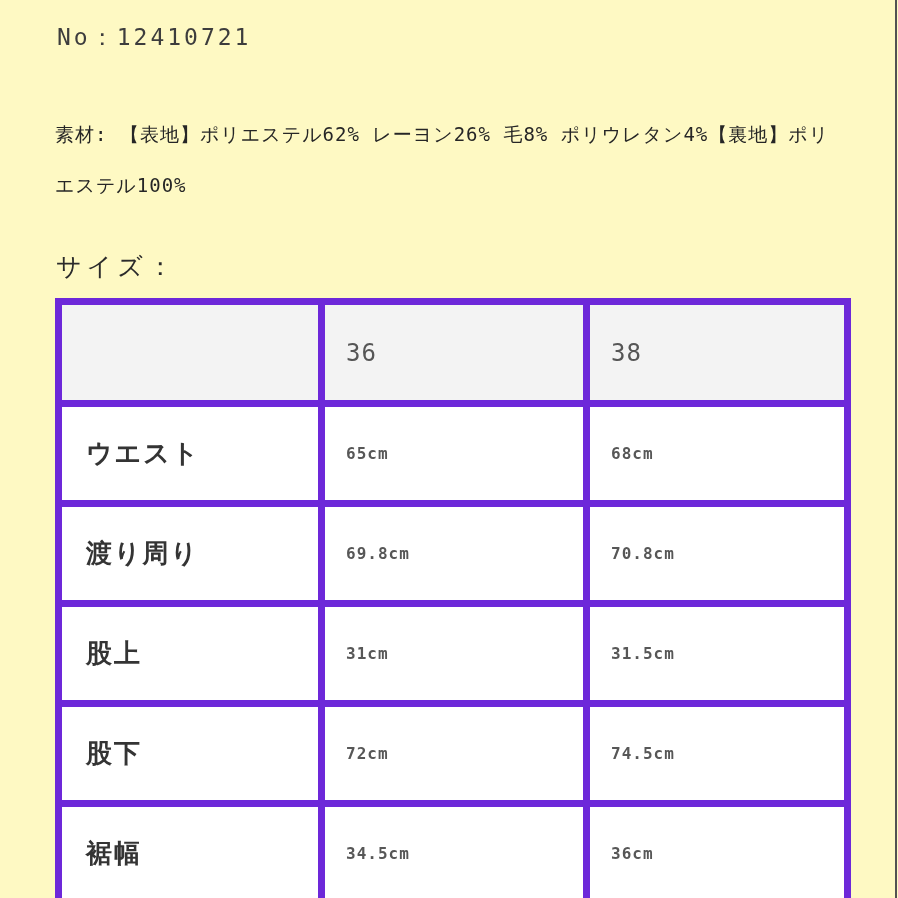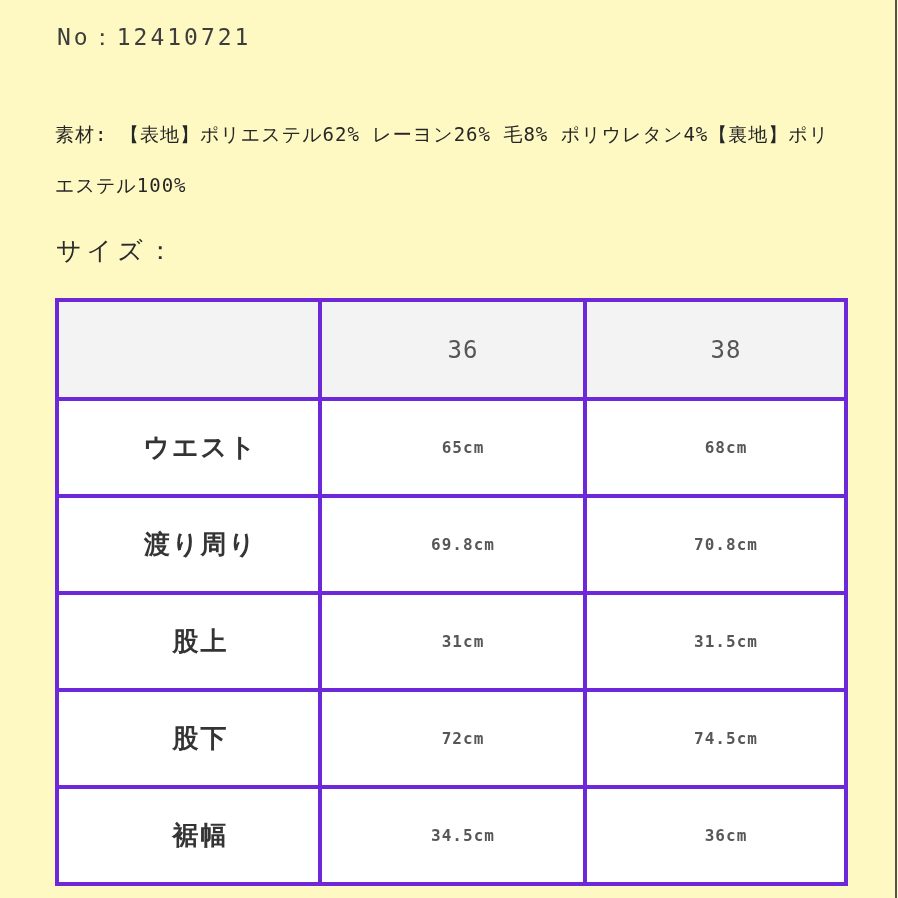--- a/index.html
+++ b/index.html
@@ -16,29 +16,29 @@
   }
   .product-no {
     position:absolute; left:57px; top:22px;
     font-size:23px; letter-spacing:3px; color:#3d3d3d; white-space:nowrap;
   }
   .material {
     position:absolute; left:55px; top:90px; width:782px;
     font-size:19px; line-height:51px; letter-spacing:1px; color:#262626;
   }
   .size-label {
-    position:absolute; left:56px; top:234px;
+    position:absolute; left:56px; top:250px;
     font-size:25px; letter-spacing:5px; color:#2b2b2b; white-space:nowrap;
   }
   table.size-table {
     position:absolute; left:55px; top:298px; width:789px;
     border-collapse:collapse; table-layout:fixed; background:#ffffff;
   }
   .size-table th, .size-table td {
-    border:4px solid #6d28d9; vertical-align:middle; text-align:center;
+    border:7px solid #6d28d9; vertical-align:middle; text-align:left;
     white-space:nowrap; overflow:hidden;
   }
   .size-table thead th {
     height:95px; background:#f3f3f3; font-weight:normal;
     font-size:24px; color:#565656; padding:0 0 0 21px; letter-spacing:1px;
   }
   .size-table td { height:93px; }
   td.row-label {
     padding:0 0 0 24px; font-size:26px; color:#343434; letter-spacing:2px;font-weight:bold;
   }

